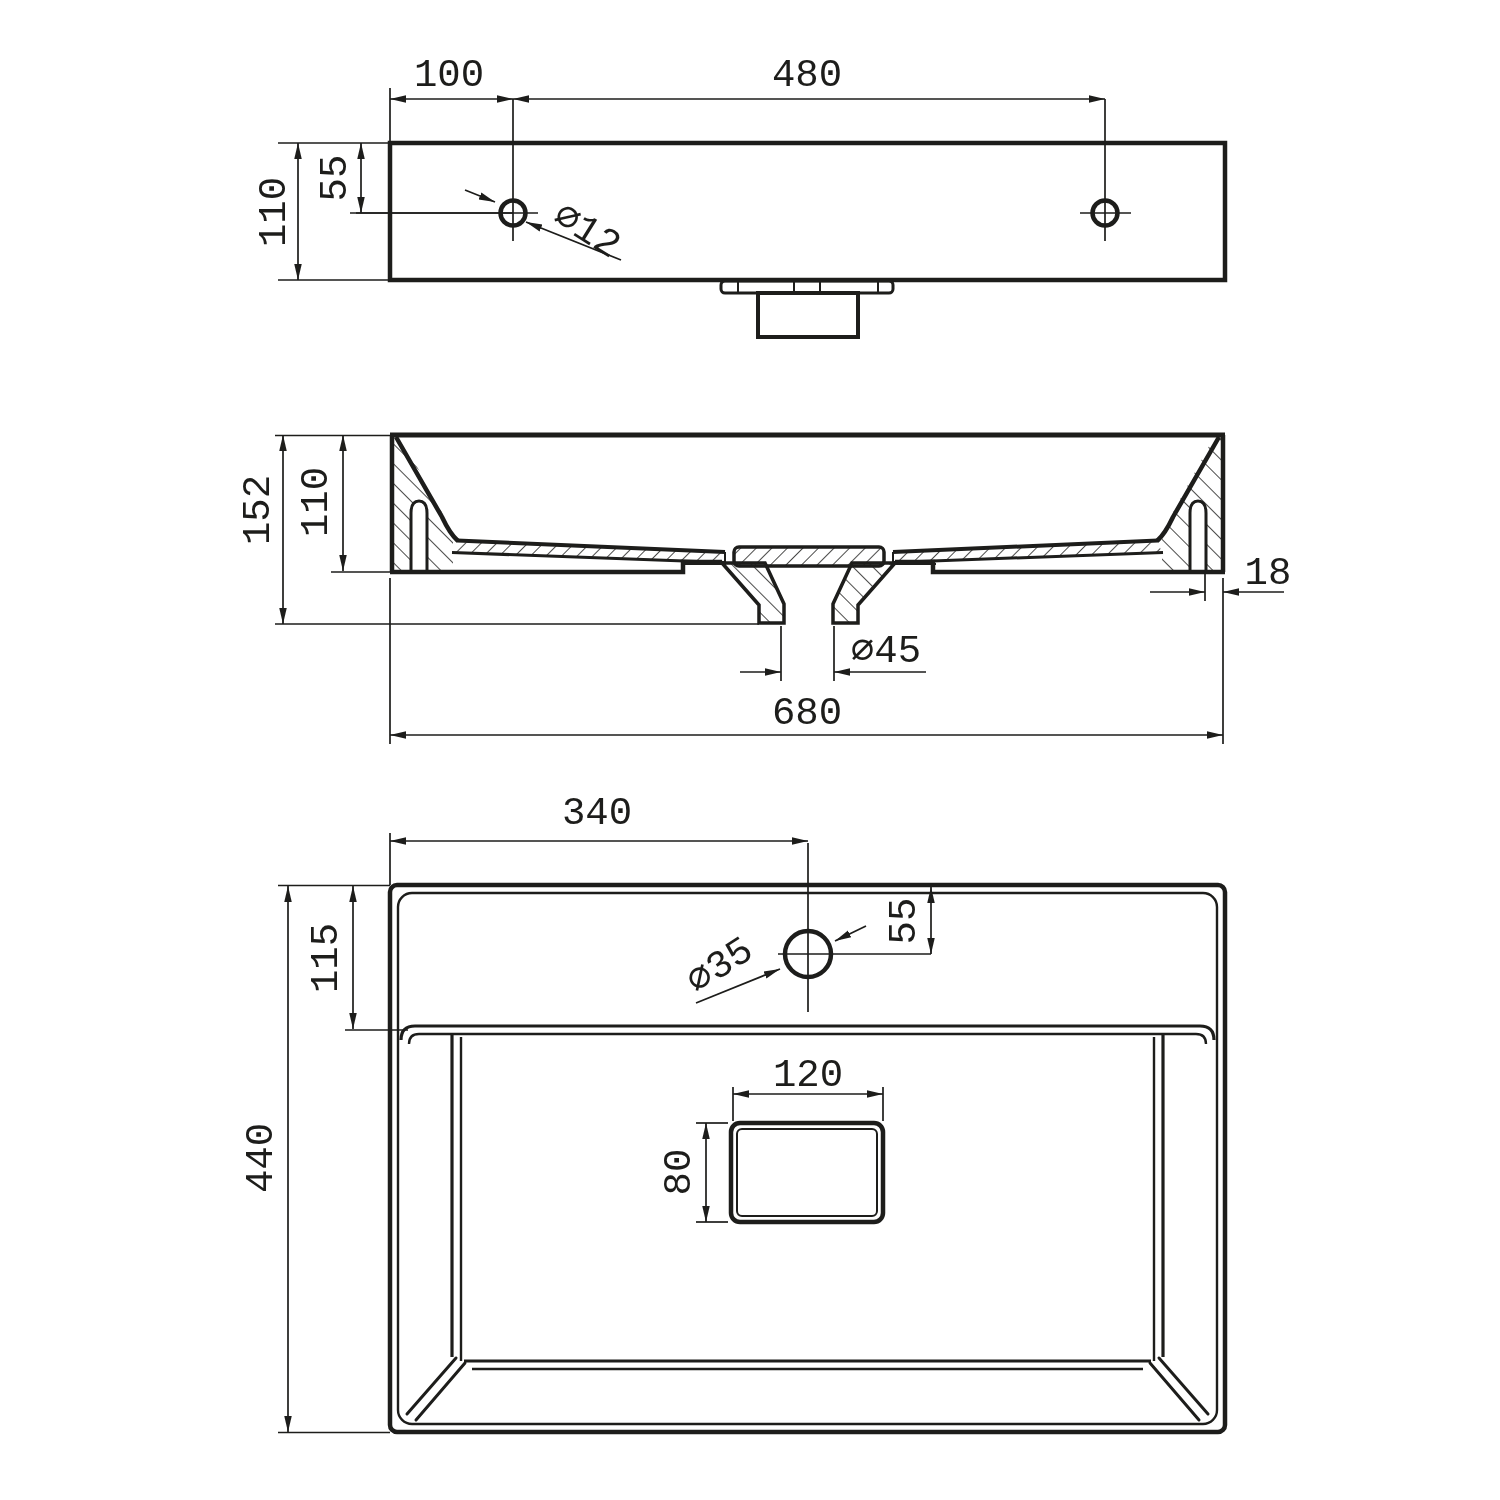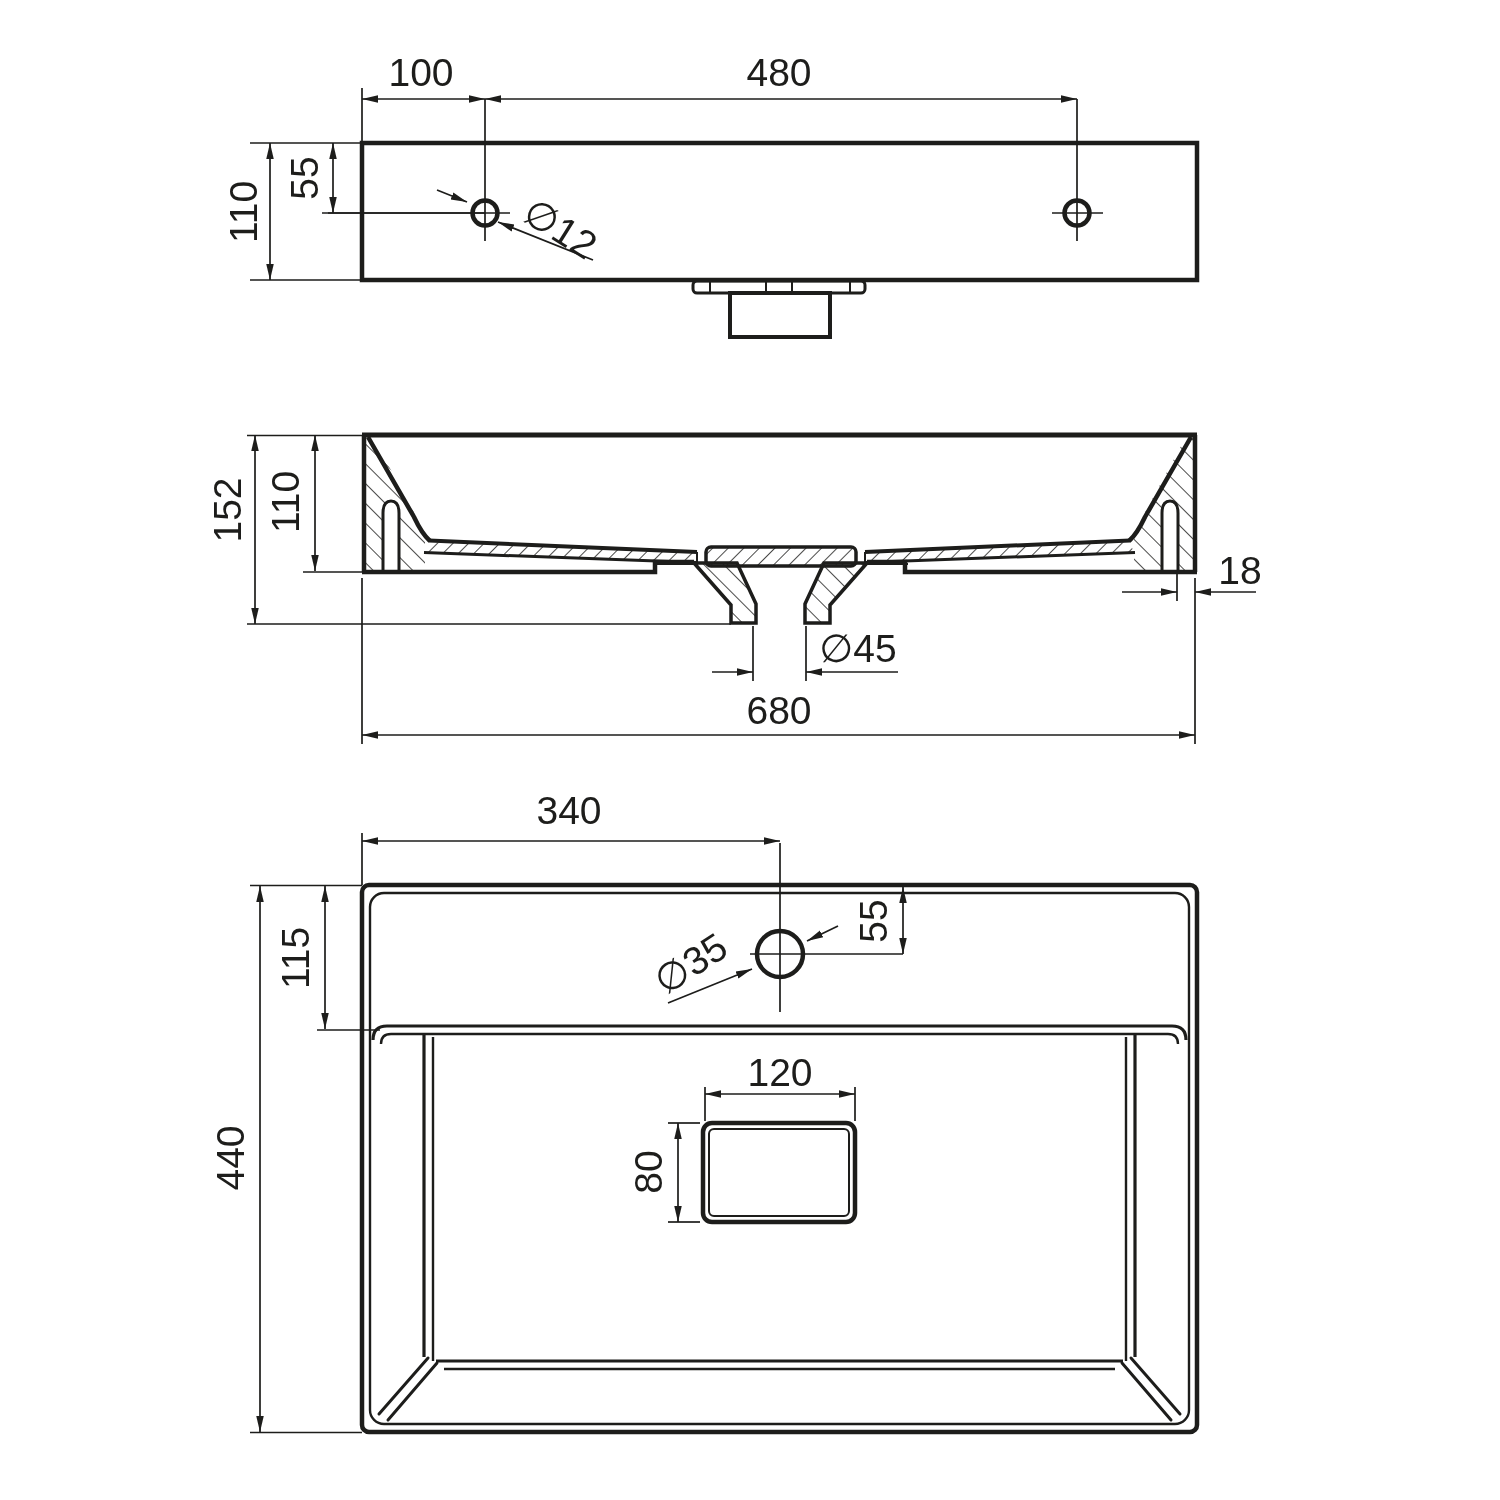--- a/index.html
+++ b/index.html
@@ -1,17 +1,17 @@
 <!DOCTYPE html>
 <html style="--ink: #1d1d1b;"><head>
 <meta charset="utf-8">
 <style>
   html,body{margin:0;padding:0;background:#ffffff;}
   #stage{position:relative;width:1342px;height:1500px;background:#fff;overflow:hidden;
-         font-family:Liberation Sans, sans-serif;}
+         font-family:Liberation Mono, monospace;margin-left:28px;}
   svg{display:block}
   :root{--ink:#1d1d1b;}
   .stroke{fill:none;stroke:var(--ink);}
   .t5{stroke-width:5;}
   .t45{stroke-width:4.5;}
   .t4{stroke-width:4;}
   .t32{stroke-width:3.2;}
   .t3{stroke-width:3;}
   .t24{stroke-width:2.4;}
   .t2{stroke-width:2;}

